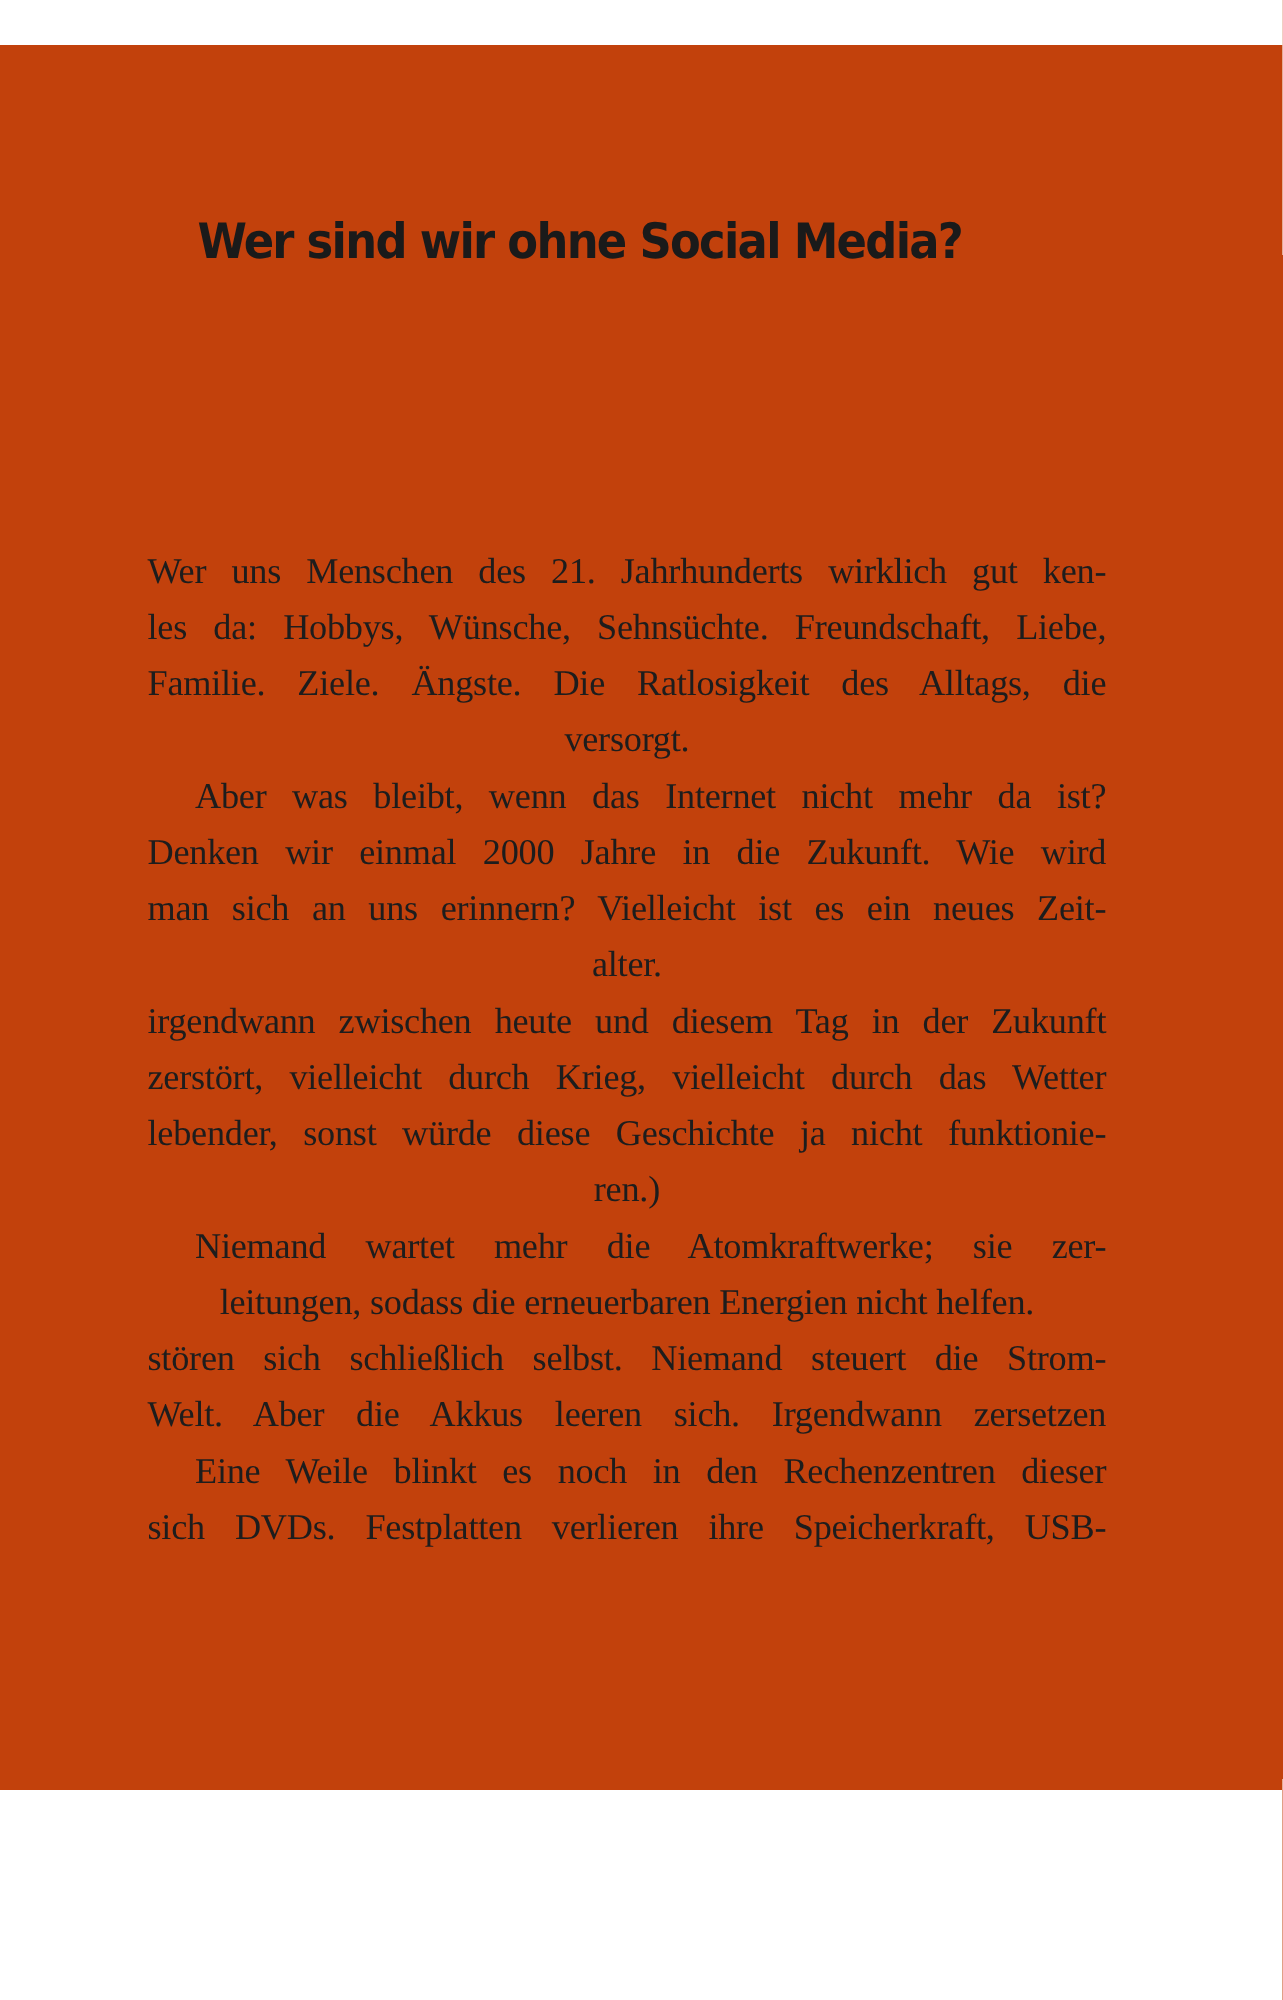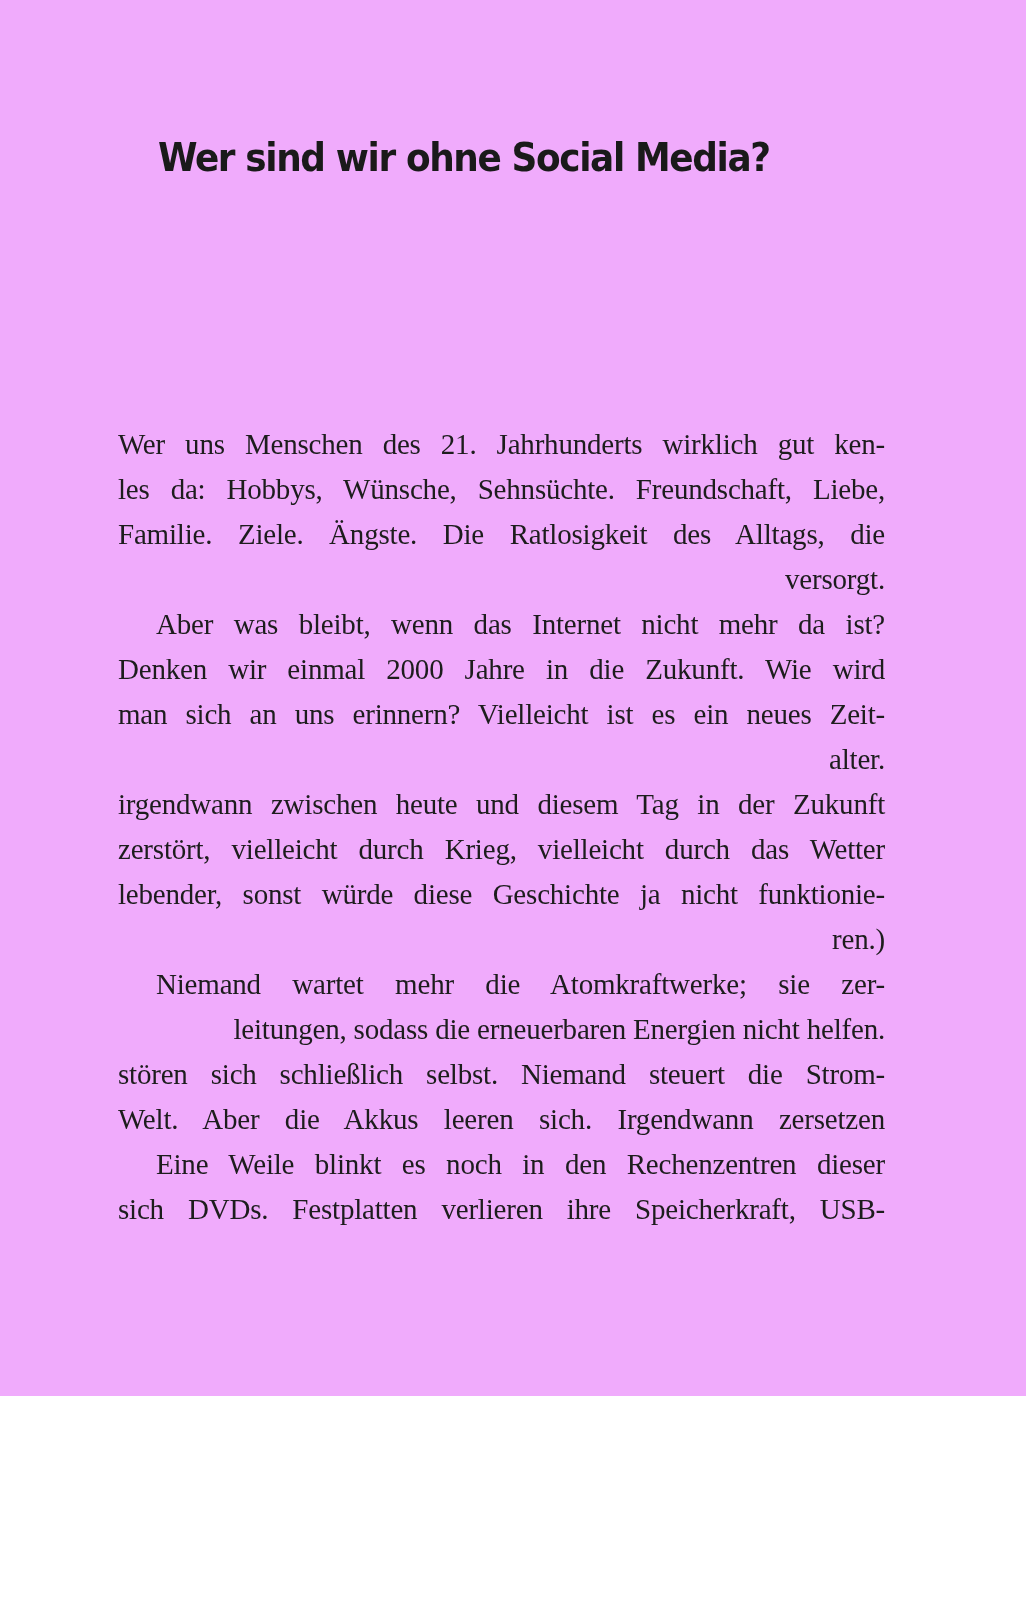--- a/index.html
+++ b/index.html
@@ -4,52 +4,53 @@
 <style>
   html, body {
     margin: 0;
     padding: 0;
     background: #ffffff;
   }
   .page {
     position: relative;
     width: 1026px;
     height: 1396px;
-    background: #f0abfc;
+    background: #c2410c;
     overflow: hidden;
     font-family: "Liberation Serif", serif;
     color: #1d1d1d;
+    margin-top: 36px;
   }
   .heading {
     position: absolute;
     left: 158px;
     top: 132px;
     margin: 0;
     font-family: "DejaVu Sans", sans-serif;
     font-weight: 700;
     font-size: 39px;
     line-height: 52px;
     letter-spacing: -1.5px;
     color: #1a1a1a;
     transform: scaleX(0.92);
     transform-origin: 0 50%;
     white-space: nowrap;
   }
   .body-text {
     position: absolute;
     left: 118px;
-    top: 422px;
+    top: 399px;
     width: 767px;
     font-size: 29px;
     line-height: 45px;
     letter-spacing: -0.2px;
     color: #1d1d1d;
   }
   .line {
-    text-align: right;
+    text-align: center;
     white-space: normal;
   }
   .line.just {
     text-align: justify;
     text-align-last: justify;
   }
   .line.indent {
     padding-left: 38px;
   }
 </style>

